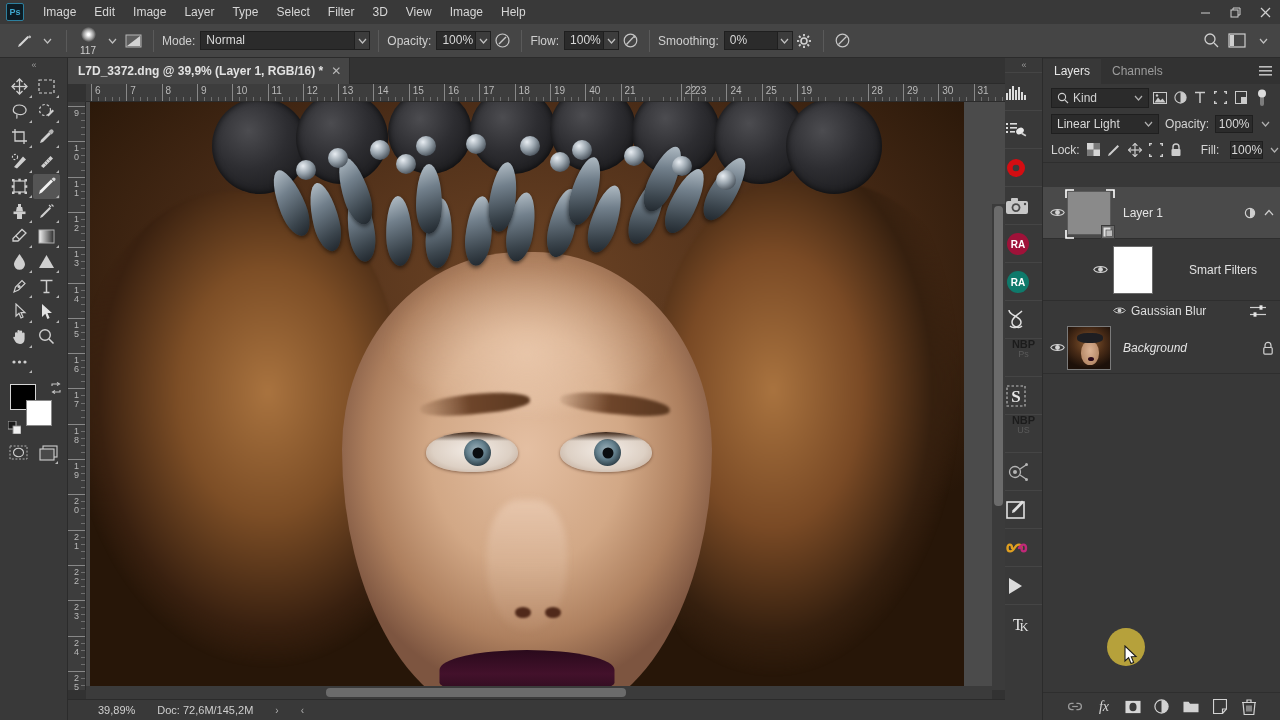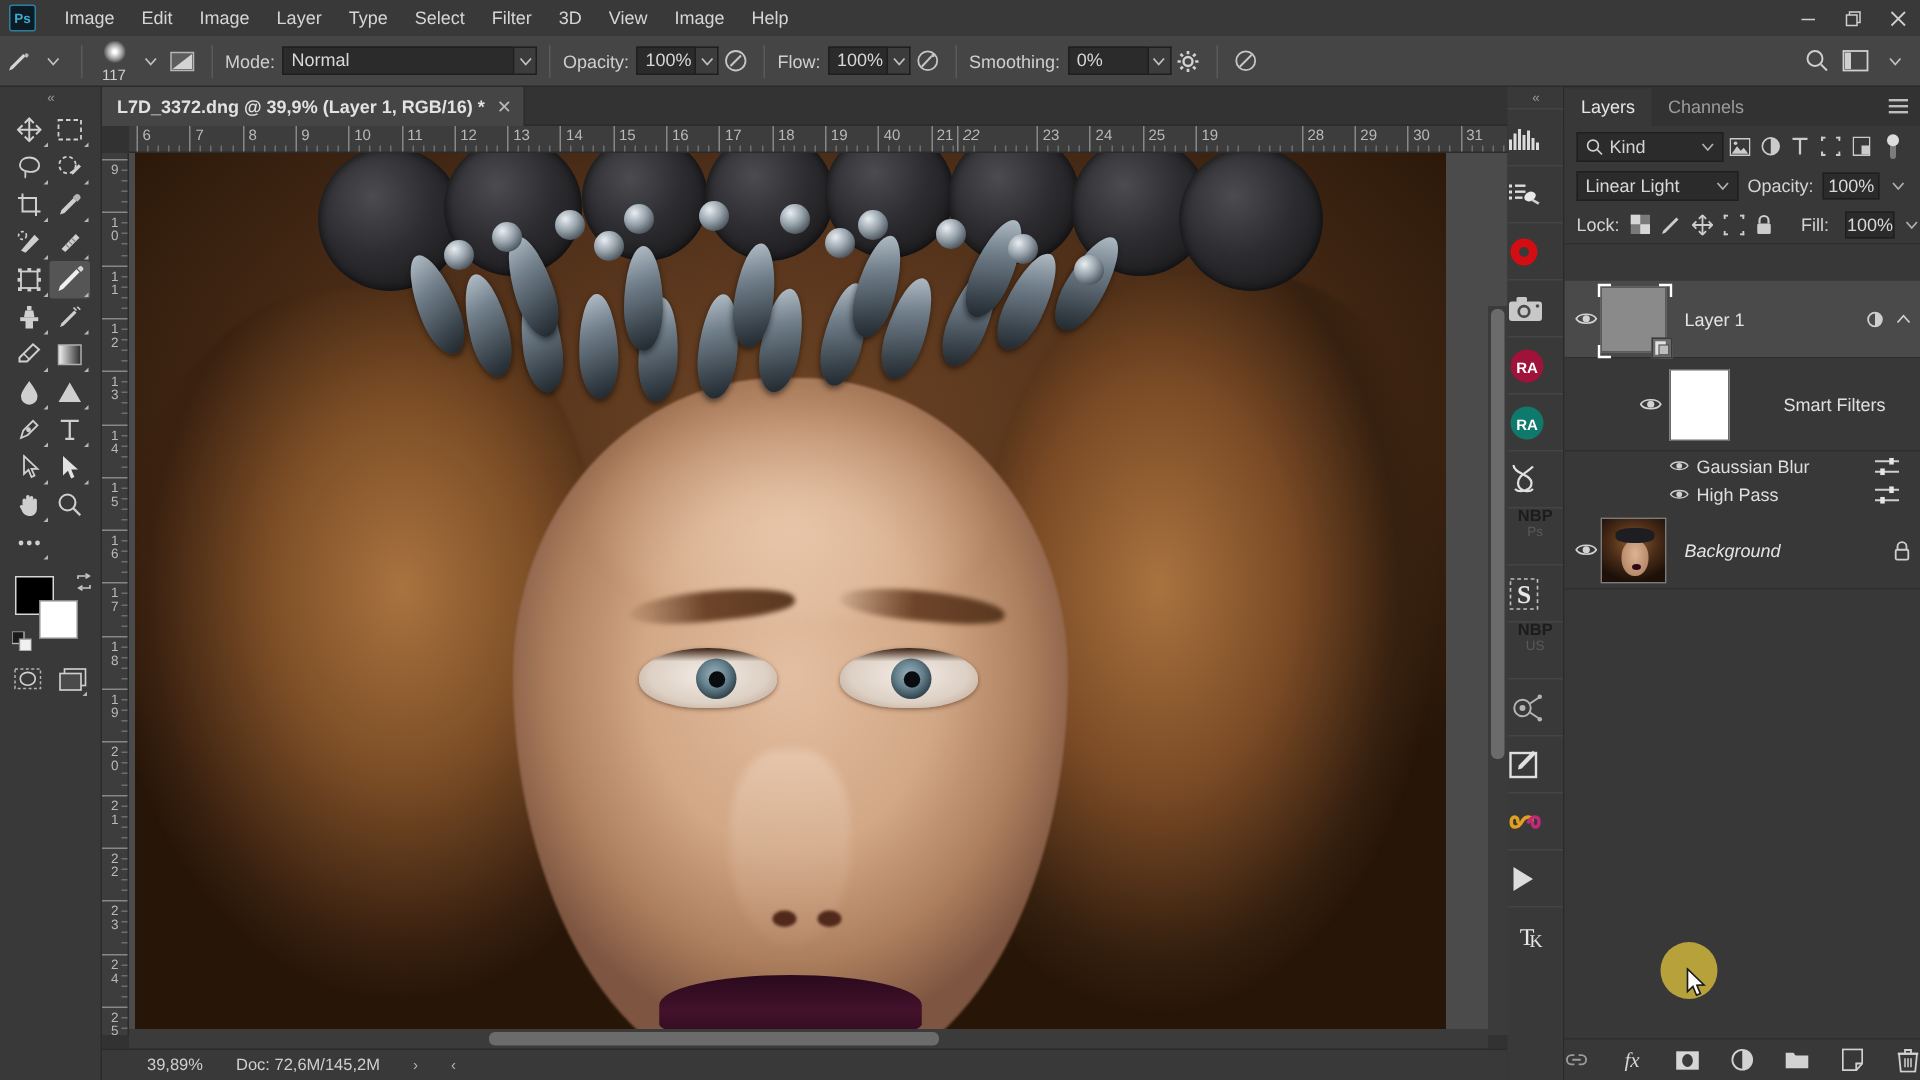--- a/index.html
+++ b/index.html
@@ -25,21 +25,21 @@
   .menu-item{
     padding:3px 9px; font-size:12px; color:#d6d6d6; cursor:default;
   }
   .wincontrols{ position:absolute; right:0; top:0; height:24px; display:flex; }
   .wc{ width:30px; height:24px; display:flex; align-items:center; justify-content:center;
        color:#cfcfcf; font-size:12px; }
 
   
   .optionsbar{
     position:absolute; left:0; top:24px; width:1280px; height:34px;
-    background:#454545; display:flex; align-items:center; padding:0 0;
+    background:#454545; display:flex; align-items:center; padding:0 12px;
     border-bottom:1px solid #2b2b2b;
   }
   .ob-sep{ width:1px; height:22px; background:#5a5a5a; margin:0 8px; }
   .ob-label{ color:#cfcfcf; font-size:12px; margin-right:5px; white-space:nowrap;}
   .ob-field{
     background:#2b2b2b; border:1px solid #1f1f1f; color:#d8d8d8;
     height:19px; line-height:17px; padding:0 5px; font-size:12px;
   }
   .ob-chev{
     width:15px; height:19px; background:#3c3c3c; border:1px solid #1f1f1f;
@@ -259,21 +259,21 @@
   .sf-head{ display:flex; align-items:center; height:62px; border-bottom:1px solid #2e2e2e; position:relative;}
   .sf-eye{ position:absolute; left:50px; color:#d2d2d2;}
   .sf-mask{ position:absolute; left:70px; top:7px; width:40px;height:48px;background:#fff;border:1px solid #6a6a6a;}
   .sf-label{ position:absolute; left:146px; font-size:12px;color:#e0e0e0;}
   .sf-item{ display:flex; align-items:center; height:19px; position:relative;}
   .sf-item .dot{ position:absolute; left:70px; color:#cfcfcf; font-size:10px;}
   .sf-item .nm{ position:absolute; left:88px; font-size:12px; color:#dedede;}
   .sf-item .sl{ position:absolute; right:14px; color:#cfcfcf;}
   .panel-bottom{
     position:absolute; left:0; bottom:0; width:237px; height:28px; background:#383838;
-    border-top:1px solid #2e2e2e; display:flex; align-items:center; justify-content:space-between; gap:13px;
+    border-top:1px solid #2e2e2e; display:flex; align-items:center; justify-content:center; gap:13px;
   }
   .pb-ic{ color:#cfcfcf; display:flex; align-items:center; justify-content:center; width:16px;height:16px;}
   .cursor-hl{
     position:absolute; left:1107px; top:628px; width:38px; height:38px; border-radius:50%;
     background:#cdb43c; opacity:.85;
   }
   .cursor-arrow{ position:absolute; left:1124px; top:645px; }
   svg{ display:block; }
 </style>
 </head>
@@ -786,21 +786,21 @@
       <div class="rk minor" style="left: 513.32px;"></div>
       <div class="rk minor" style="left: 520.38px;"></div>
       <div class="rk minor" style="left: 527.44px;"></div>
       <div class="rk" style="left: 534.5px;">
         <span>21</span>
       </div>
       <div class="rk minor" style="left: 541.56px;"></div>
       <div class="rk minor" style="left: 548.62px;"></div>
       <div class="rk minor" style="left: 555.68px;"></div>
       <div class="rk minor" style="left: 562.74px;"></div>
-      <div class="rk" style="left: 552px; font-style: italic;">
+      <div class="rk" style="left: 595px; font-style: italic;">
         <span>22</span>
       </div>
       <div class="rk minor" style="left: 576.86px;"></div>
       <div class="rk minor" style="left: 583.92px;"></div>
       <div class="rk minor" style="left: 590.98px;"></div>
       <div class="rk minor" style="left: 598.04px;"></div>
       <div class="rk" style="left: 605.1px;">
         <span>23</span>
       </div>
       <div class="rk minor" style="left: 612.16px;"></div>
@@ -1402,39 +1402,20 @@
               <g stroke="#cfcfcf" stroke-width="1.2">
                 <line x1="0" y1="3.5" x2="16" y2="3.5"></line>
                 <line x1="0" y1="10.5" x2="16" y2="10.5"></line>
               </g>
               <rect x="9.5" y="1.3" width="3" height="4.4" fill="#e6e6e6"></rect>
               <rect x="3.5" y="8.3" width="3" height="4.4" fill="#e6e6e6"></rect>
             </svg>
         </span>
       </div>
 
-      <div class="sf-item">
-        <span class="dot">
-          <svg width="13" height="9" viewBox="0 0 13 9">
-              <path d="M0.7 4.5 C2.6 1.2 10.4 1.2 12.3 4.5 C10.4 7.8 2.6 7.8 0.7 4.5 Z" fill="none" stroke="#cfcfcf" stroke-width="1"></path>
-              <circle cx="6.5" cy="4.5" r="1.9" fill="#cfcfcf"></circle>
-            </svg>
-        </span>
-        <span class="nm">High Pass</span>
-        <span class="sl">
-          <svg width="16" height="14" viewBox="0 0 16 14">
-              <g stroke="#cfcfcf" stroke-width="1.2">
-                <line x1="0" y1="3.5" x2="16" y2="3.5"></line>
-                <line x1="0" y1="10.5" x2="16" y2="10.5"></line>
-              </g>
-              <rect x="9.5" y="1.3" width="3" height="4.4" fill="#e6e6e6"></rect>
-              <rect x="3.5" y="8.3" width="3" height="4.4" fill="#e6e6e6"></rect>
-            </svg>
-        </span>
-      </div>
 
       <div class="layer" style="margin-top:2px;">
         <div class="eye">
           <svg width="15" height="11" viewBox="0 0 15 11">
               <path d="M0.8 5.5 C3 1.5 12 1.5 14.2 5.5 C12 9.5 3 9.5 0.8 5.5 Z" fill="none" stroke="#d2d2d2" stroke-width="1.1"></path>
               <circle cx="7.5" cy="5.5" r="2.4" fill="#d2d2d2"></circle>
             </svg>
         </div>
         <div class="thumb-box" style="border-color:#7a7a7a;overflow:hidden;background:#2a1a0e;">
           <div style="position:absolute;inset:0;background:radial-gradient(ellipse 70% 60% at 50% 38%,#8a5a30 0%,#4a2c17 55%,#1c1009 100%);"></div>

